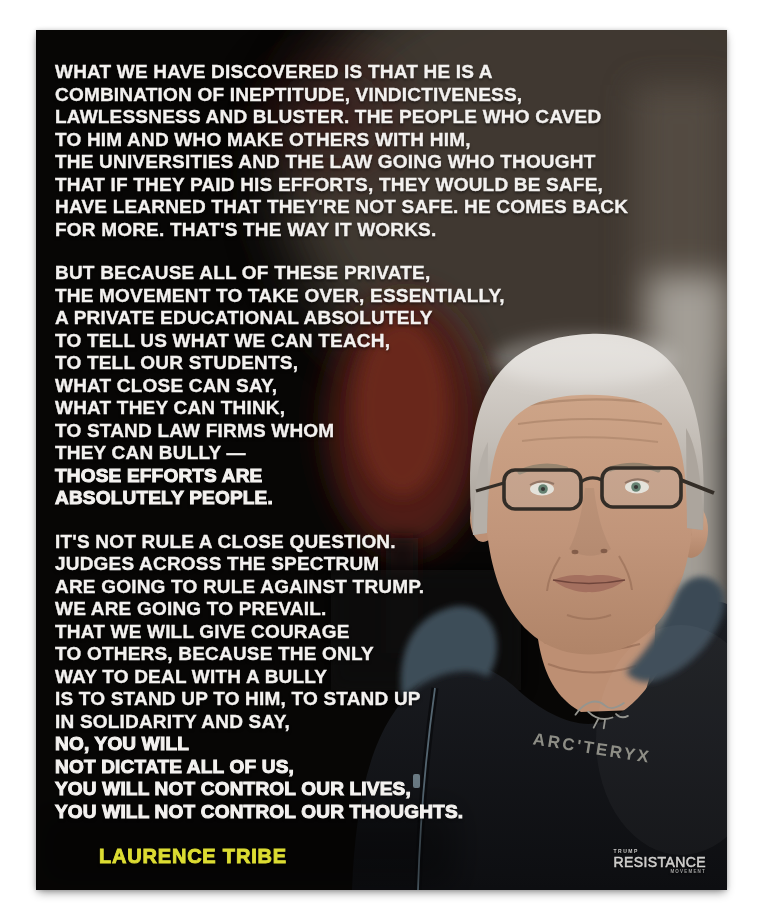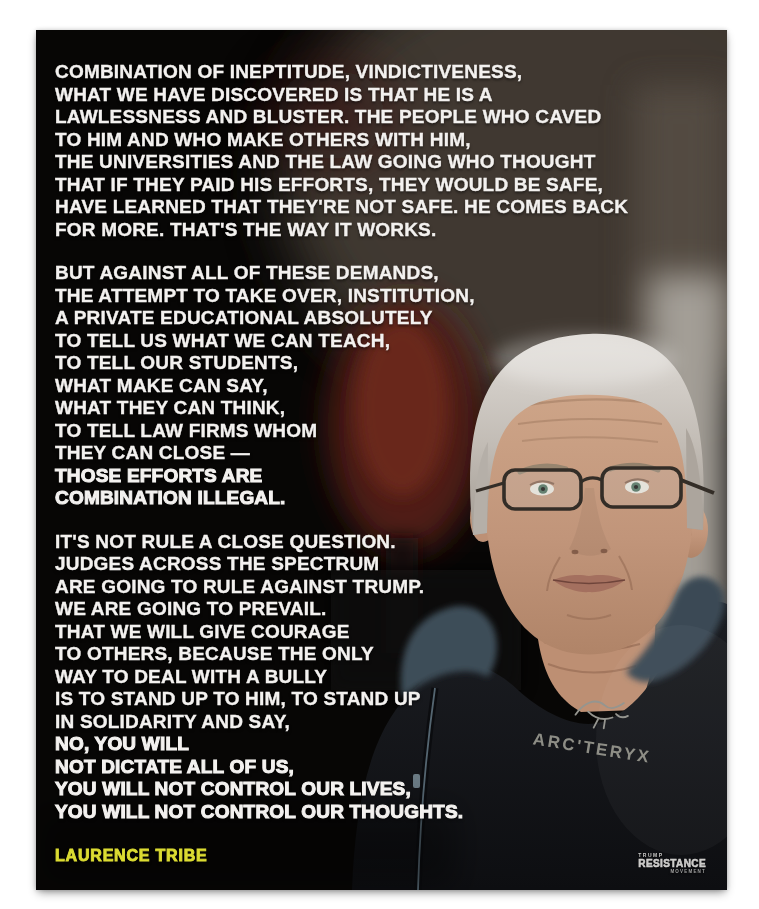--- a/index.html
+++ b/index.html
@@ -21,32 +21,33 @@
     white-space:nowrap;
     font-size:19px;line-height:22.5px;font-weight:700;
     letter-spacing:.2px;
     color:var(--quote-color,#f3f1ef);
     -webkit-text-stroke:.35px currentColor;
     text-shadow:0 2px 3px rgba(0,0,0,.55);
   }
   .line.em{-webkit-text-stroke:1.05px currentColor;}
   .attribution{
     margin-top:3px;
-    font-size:16px;line-height:24px;font-weight:700;
+    font-size:20px;line-height:24px;font-weight:700;
     letter-spacing:.8px;white-space:nowrap;
     color:var(--attr-color,#dcdc32);
     -webkit-text-stroke:.9px currentColor;
     text-shadow:0 2px 3px rgba(0,0,0,.6);
+    margin-left:44px;
   }
   .watermark{
     position:absolute;right:21px;bottom:16px;z-index:6;
     color:rgba(225,224,222,.88);line-height:1;text-shadow:0 1px 2px rgba(0,0,0,.8);
   }
   .wm-top{font-size:5px;letter-spacing:1.5px;font-weight:700;text-align:left;margin-bottom:1px;}
-  .wm-main{font-size:10px;font-weight:700;letter-spacing:.4px;-webkit-text-stroke:.5px currentColor;}
+  .wm-main{font-size:14px;font-weight:400;letter-spacing:.4px;-webkit-text-stroke:.5px currentColor;}
   .wm-bottom{font-size:4.5px;letter-spacing:1.2px;font-weight:700;text-align:right;margin-top:1px;color:rgba(210,210,208,.75);}
 </style>
 </head>
 <body>
 
 <div class="card">
 
   <svg class="photo" viewBox="0 0 691 860" xmlns="http://www.w3.org/2000/svg" aria-hidden="true">
     <defs>
       <filter id="b30" x="-60%" y="-60%" width="220%" height="220%">
@@ -166,41 +167,41 @@
         <text x="-32" y="58" font-family="Liberation Sans, sans-serif" font-size="17" font-weight="700" letter-spacing="2.5" fill="#98988f" opacity=".92">ARC'TERYX</text>
       </g>
     </g>
 
     <rect x="0" y="780" width="420" height="80" fill="rgba(0,0,0,.35)" filter="url(#b16)"></rect>
   </svg>
 
   <div class="quote">
     <div id="paras">
         <div class="para">
+          <div class="line">WHAT WE HAVE DISCOVERED IS THAT HE IS A</div>
           <div class="line">COMBINATION OF INEPTITUDE, VINDICTIVENESS,</div>
-          <div class="line">WHAT WE HAVE DISCOVERED IS THAT HE IS A</div>
           <div class="line">LAWLESSNESS AND BLUSTER. THE PEOPLE WHO CAVED</div>
           <div class="line">TO HIM AND WHO MAKE OTHERS WITH HIM,</div>
           <div class="line">THE UNIVERSITIES AND THE LAW GOING WHO THOUGHT</div>
           <div class="line">THAT IF THEY PAID HIS EFFORTS, THEY WOULD BE SAFE,</div>
           <div class="line">HAVE LEARNED THAT THEY'RE NOT SAFE. HE COMES BACK</div>
           <div class="line">FOR MORE. THAT'S THE WAY IT WORKS.</div>
         </div>
         <div class="para">
-          <div class="line">BUT AGAINST ALL OF THESE DEMANDS,</div>
-          <div class="line">THE ATTEMPT TO TAKE OVER, INSTITUTION,</div>
+          <div class="line">BUT BECAUSE ALL OF THESE PRIVATE,</div>
+          <div class="line">THE MOVEMENT TO TAKE OVER, ESSENTIALLY,</div>
           <div class="line">A PRIVATE EDUCATIONAL ABSOLUTELY</div>
           <div class="line">TO TELL US WHAT WE CAN TEACH,</div>
           <div class="line">TO TELL OUR STUDENTS,</div>
-          <div class="line">WHAT MAKE CAN SAY,</div>
+          <div class="line">WHAT CLOSE CAN SAY,</div>
           <div class="line">WHAT THEY CAN THINK,</div>
-          <div class="line">TO TELL LAW FIRMS WHOM</div>
-          <div class="line">THEY CAN CLOSE —</div>
+          <div class="line">TO STAND LAW FIRMS WHOM</div>
+          <div class="line">THEY CAN BULLY —</div>
           <div class="line em">THOSE EFFORTS ARE</div>
-          <div class="line em">COMBINATION ILLEGAL.</div>
+          <div class="line em">ABSOLUTELY PEOPLE.</div>
         </div>
         <div class="para">
           <div class="line">IT'S NOT RULE A CLOSE QUESTION.</div>
           <div class="line">JUDGES ACROSS THE SPECTRUM</div>
           <div class="line">ARE GOING TO RULE AGAINST TRUMP.</div>
           <div class="line">WE ARE GOING TO PREVAIL.</div>
           <div class="line">THAT WE WILL GIVE COURAGE</div>
           <div class="line">TO OTHERS, BECAUSE THE ONLY</div>
           <div class="line">WAY TO DEAL WITH A BULLY</div>
           <div class="line">IS TO STAND UP TO HIM, TO STAND UP</div>

